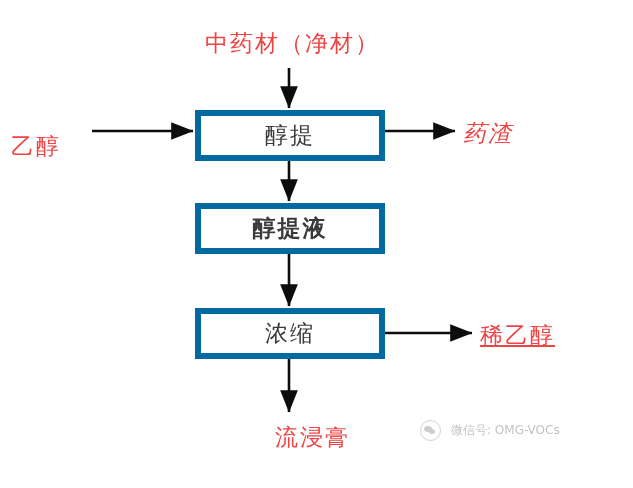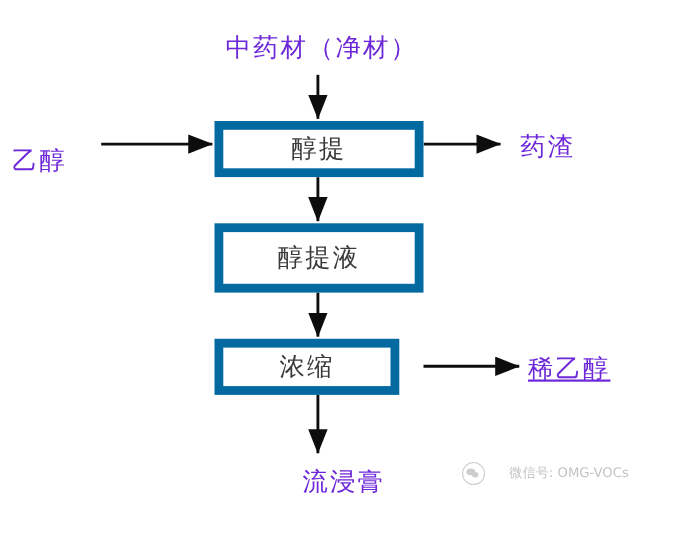--- a/index.html
+++ b/index.html
@@ -13,45 +13,45 @@
     height: 488px;
     background: #ffffff;
     overflow: hidden;
     font-family: "DejaVu Serif", "Liberation Serif", serif;
   }
 
   
   .box {
     position: absolute;
     box-sizing: border-box;
-    border: 8px solid #0369a1;
+    border: 6px solid #0369a1;
     background: #ffffff;
     display: flex;
     align-items: center;
     justify-content: center;
     color: #3a3a3a;
     font-size: 23px;
     letter-spacing: 2px;
     white-space: nowrap;
   }
   #box-chunti   { left: 195px; top: 110px; width: 190px; height: 51px; }
-  #box-chuntiye { left: 195px; top: 203px; width: 190px; height: 63px; }
-  #box-nongsuo  { left: 195px; top: 308px; width: 168px; height: 51px; }
+  #box-chuntiye { left: 195px; top: 203px; width: 190px; height: 51px; font-weight: bold; }
+  #box-nongsuo  { left: 195px; top: 308px; width: 190px; height: 51px; }
 
   
   .label {
     position: absolute;
-    color: #6d28d9;
+    color: #ef4444;
     font-size: 23px;
     letter-spacing: 2px;
     white-space: nowrap;
   }
   #label-herb     { left: 205px; top: 28px; }
   #label-ethanol  { left: 11px;  top: 118px; margin-top: 13px; }
-  #label-residue  { left: 473px; top: 118px; }
+  #label-residue  { left: 463px; top: 118px; font-style: italic; }
   #label-dilute   { left: 480px; top: 320px; text-decoration: underline; }
   #label-extract  { left: 232px; top: 422px; margin-left: 43px; }
 
   
   #connectors {
     position: absolute;
     left: 0;
     top: 0;
     width: 633px;
     height: 488px;
@@ -59,21 +59,21 @@
   }
   #connectors line { stroke: #0d0d0d; stroke-width: 2.6; }
 
   
   #watermark {
     position: absolute;
     left: 420px;
     top: 420px;
     display: flex;
     align-items: center;
-    gap: 22px;
+    gap: 10px;
     opacity: 0.42;
     text-align: right;
   }
   #watermark .wm-logo {
     width: 19px;
     height: 19px;
     border-radius: 50%;
     border: 1.5px solid #8a8a8a;
     position: relative;
     flex: none;

